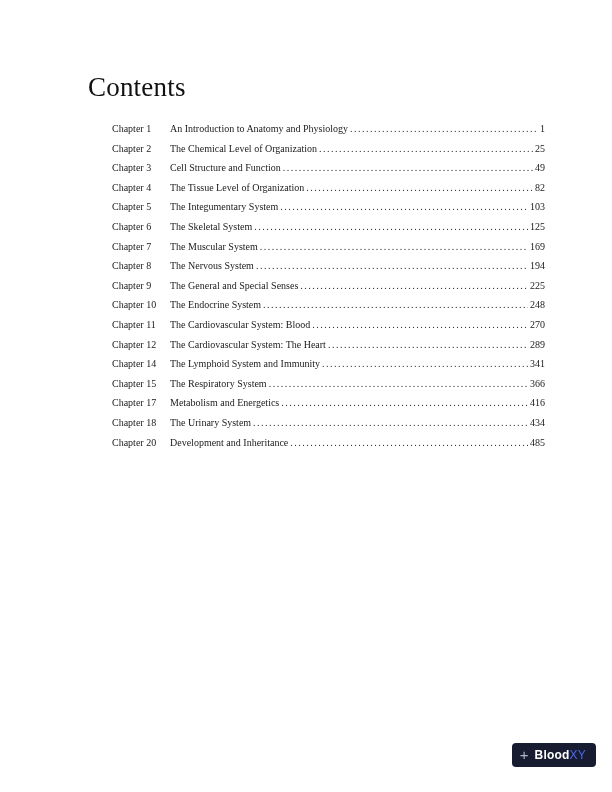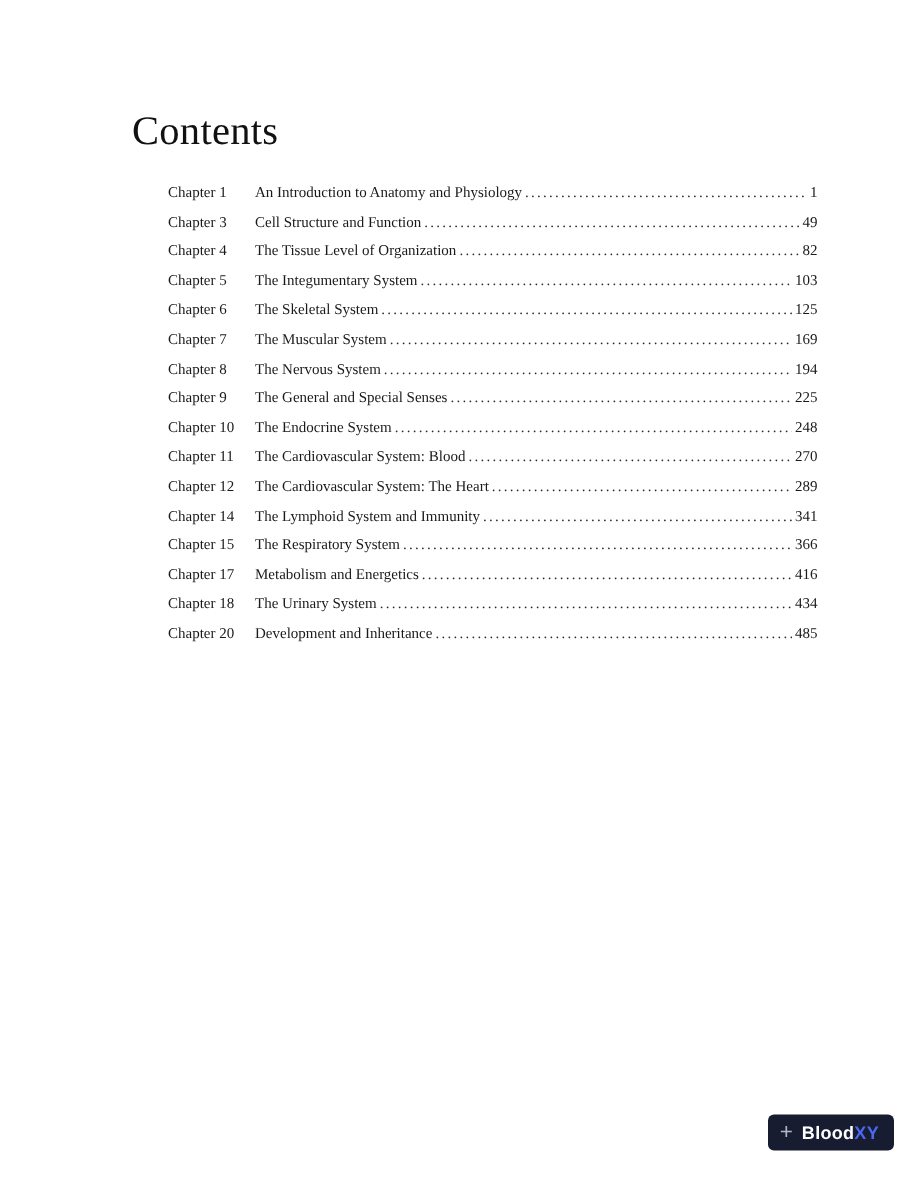--- a/index.html
+++ b/index.html
@@ -82,37 +82,43 @@
     line-height: 1;
     color: #aeb6cf;
     transform: translateY(-1px);
   }
   .logo-text {
     font-size: 12px;
     font-weight: 700;
     color: #ffffff;
     letter-spacing: 0.2px;
   }
-  .logo-text .xy { font-weight: 700; }
+  .logo-text .xy { font-weight: 400; }
 </style>
 </head>
 <body>
 
 <div class="page">
 
   <h1 class="doc-title">Contents</h1>
 
   <div class="toc">
     <div class="toc-row">
         <span class="chap">Chapter 1</span>
         <span class="ctitle">An Introduction to Anatomy and Physiology</span>
         <span class="dots"></span>
         <span class="pnum">1</span>
       </div>
       <div class="toc-row">
+        <span class="chap">Chapter 2</span>
+        <span class="ctitle">The Chemical Level of Organization</span>
+        <span class="dots"></span>
+        <span class="pnum">25</span>
+      </div>
+      <div class="toc-row">
         <span class="chap">Chapter 3</span>
         <span class="ctitle">Cell Structure and Function</span>
         <span class="dots"></span>
         <span class="pnum">49</span>
       </div>
       <div class="toc-row">
         <span class="chap">Chapter 4</span>
         <span class="ctitle">The Tissue Level of Organization</span>
         <span class="dots"></span>
         <span class="pnum">82</span>

